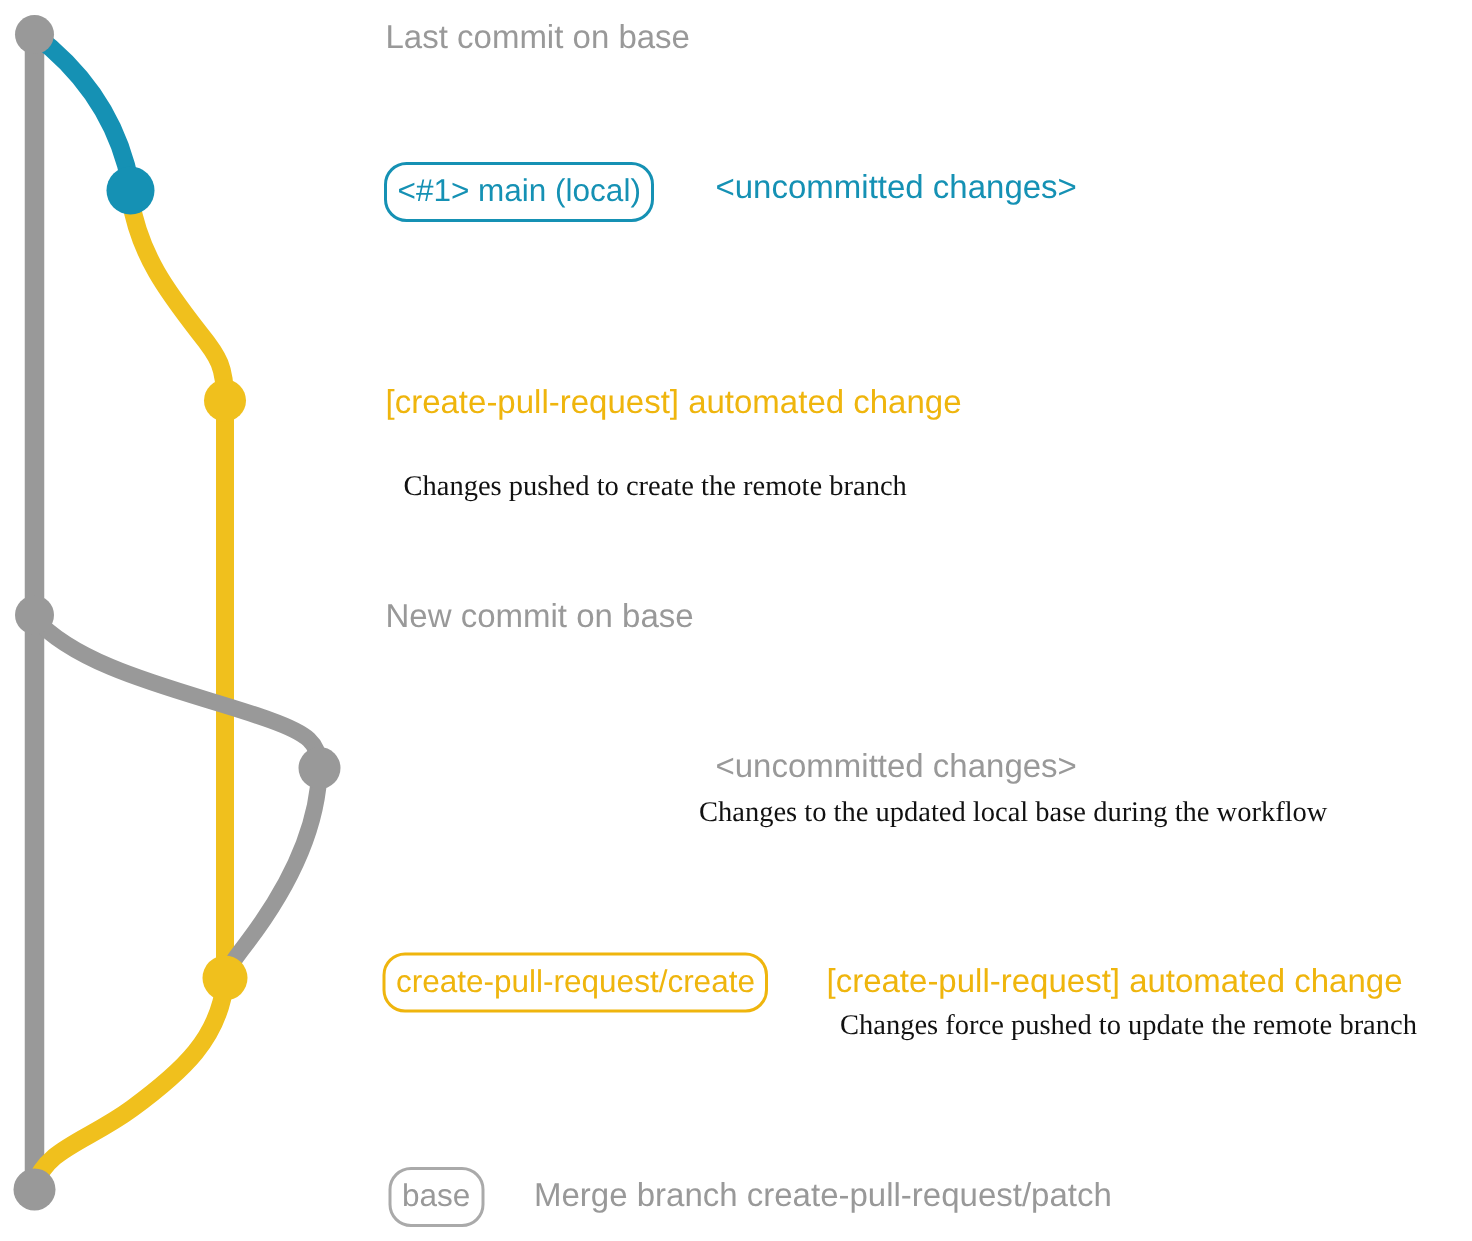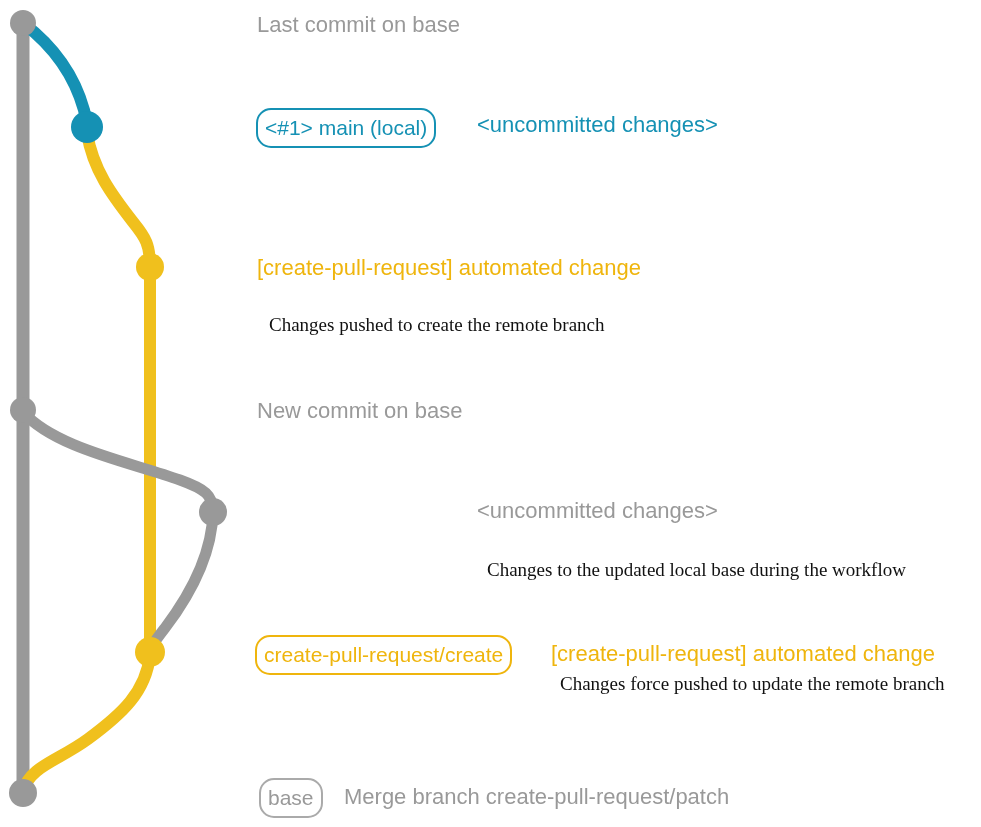--- a/index.html
+++ b/index.html
@@ -67,22 +67,22 @@
 
   <div class="badge teal" style="left:256px;top:108px;">&lt;#1&gt; main (local)</div>
   <div class="status teal" style="left:477px;top:112px;">&lt;uncommitted changes&gt;</div>
 
   <div class="status yellow" style="left:257px;top:255px;">[create-pull-request] automated change</div>
   <div class="note" style="left:269px;top:274px;margin-top:40px;">Changes pushed to create the remote branch</div>
 
   <div class="caption" style="left:257px;top:398px;">New commit on base</div>
 
   <div class="status gray" style="left:477px;top:498px;">&lt;uncommitted changes&gt;</div>
-  <div class="note" style="left:487px;top:531px;margin-top:28px;">Changes to the updated local base during the workflow</div>
+  <div class="note" style="left:466px;top:531px;">Changes to the updated local base during the workflow</div>
 
   <div class="badge yellow" style="left:255px;top:635px;">create-pull-request/create</div>
   <div class="status yellow" style="left:551px;top:641px;">[create-pull-request] automated change</div>
   <div class="note" style="left:560px;top:673px;">Changes force pushed to update the remote branch</div>
 
   <div class="badge gray" style="left:259px;top:778px;">base</div>
-  <div class="caption" style="left:344px;top:784px;">Merge branch create-pull-request/patch</div>
+  <div class="caption" style="left:356px;top:784px;">Merge branch create-pull-request/patch</div>
 
 </div>
 
 </body></html>

